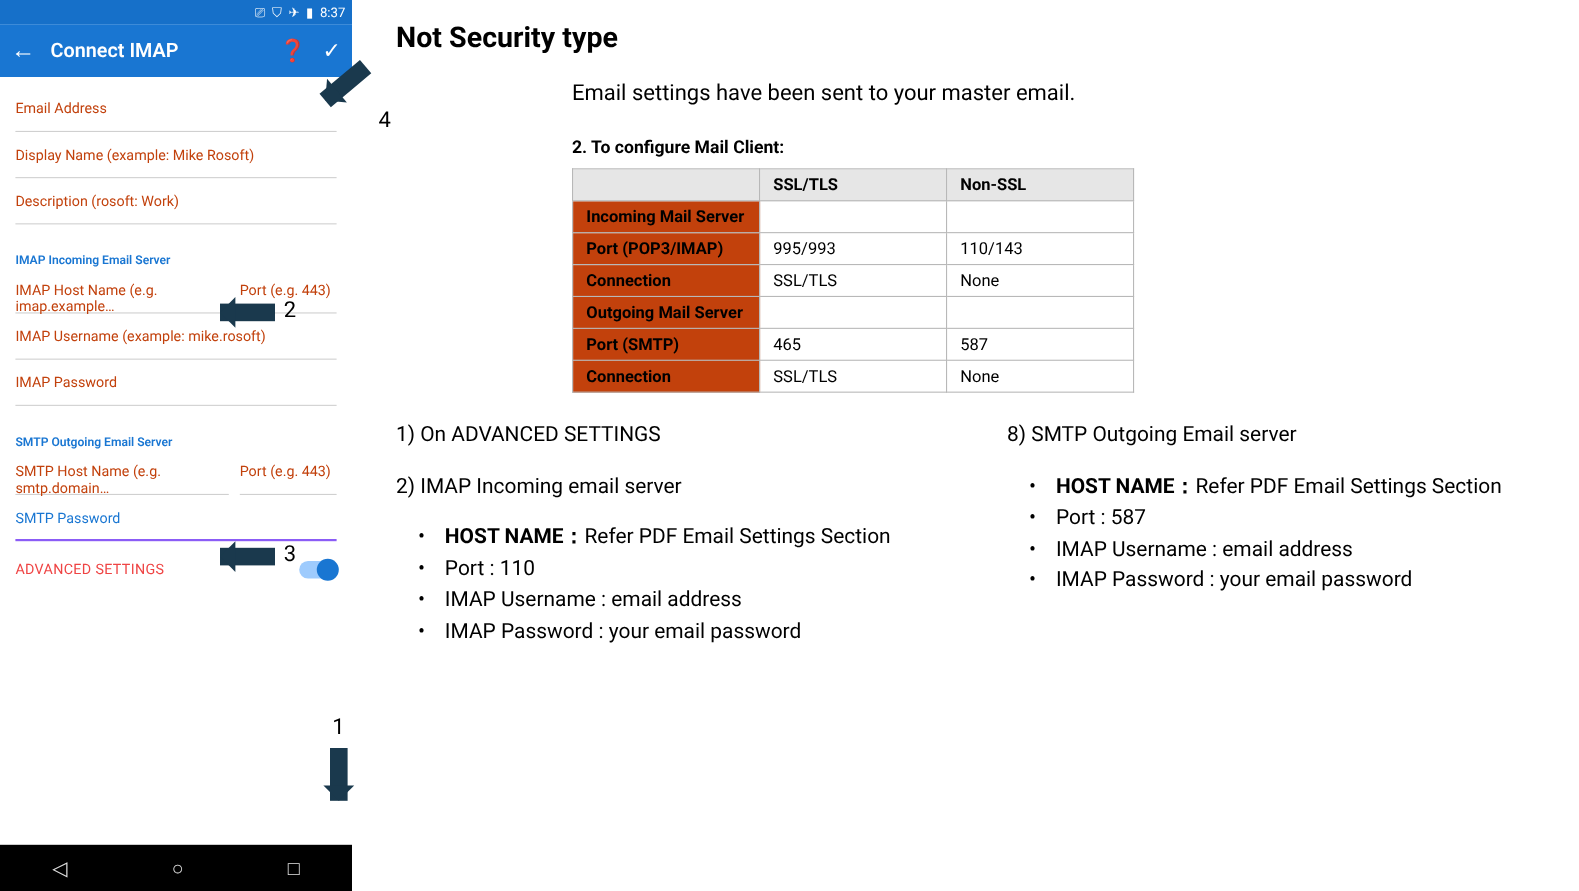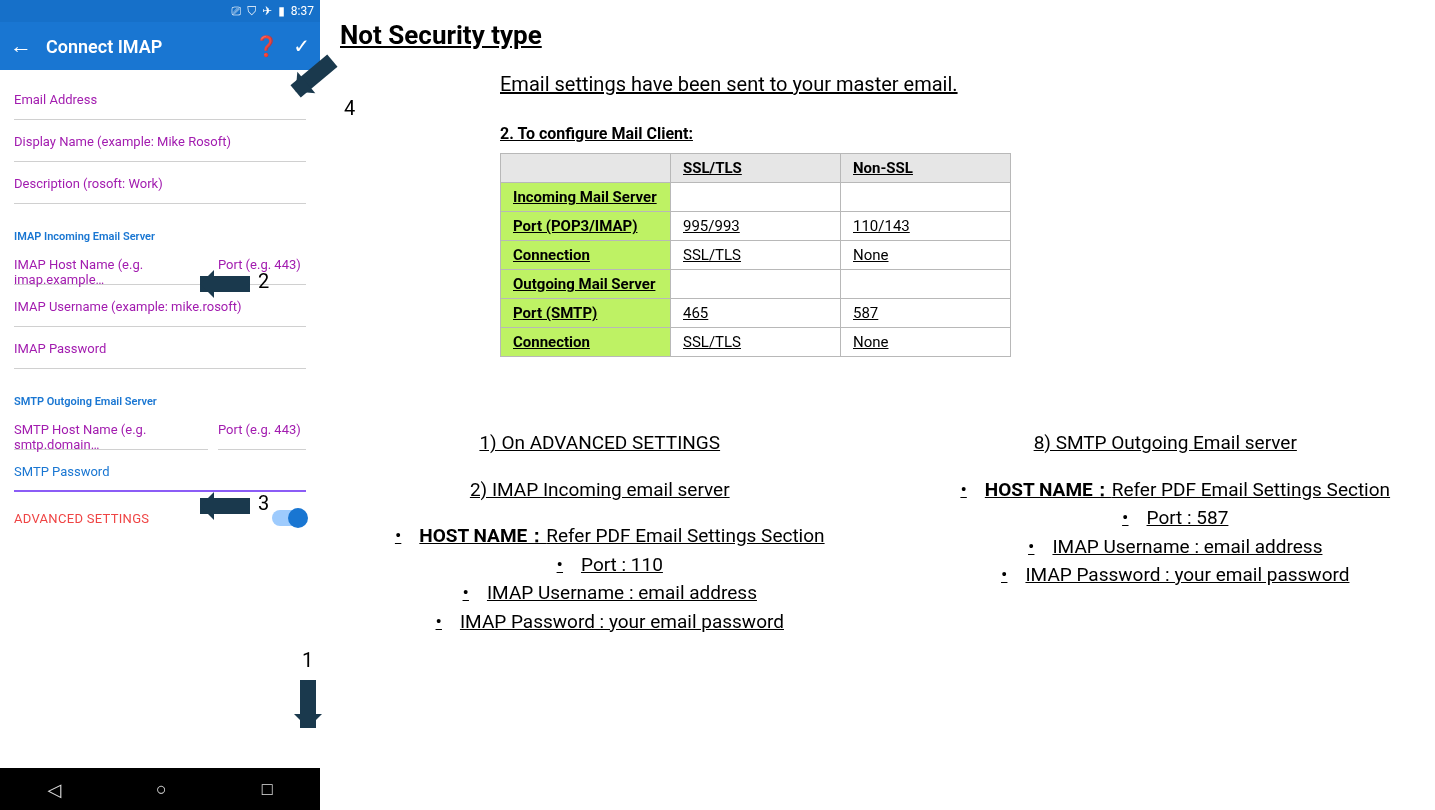--- a/index.html
+++ b/index.html
@@ -41,21 +41,21 @@
     align-items: center;
     padding: 0 10px;
     gap: 14px;
   }
   .appbar .back { font-size: 22px; cursor: pointer; }
   .appbar .title { font-size: 18px; font-weight: 600; flex: 1; }
   .appbar .help, .appbar .check { font-size: 20px; cursor: pointer; }
   .form { padding: 8px 14px 0 14px; }
   .field {
     font-size: 13px;
-    color: #a21caf;
+    color: #c2410c;
     border-bottom: 1px solid #d0d0d0;
     padding: 14px 0 12px 0;
     height: 42px;
     cursor: text;
   }
   .field.active { color:#1976d2; border-bottom:2px solid #8b5cf6; }
   .section-label {
     font-size: 11px;
     font-weight: 600;
     color: #1976d2;
@@ -110,37 +110,37 @@
   }
   .arrow1 {
     position:absolute; width:16px; height:48px; background:#1a394d;
   }
   .arrow1::after {
     content:""; position:absolute; bottom:-14px; left:-6px;
     border:14px solid transparent; border-top-color:#1a394d;
   }
 
   
-  .doc { position:absolute; left:340px; top:20px; right:10px;text-decoration:underline; }
+  .doc { position:absolute; left:360px; top:20px; right:10px; }
   .doc h1 { font-size:26px; font-weight:700; margin-bottom:22px; }
   .doc .sub { font-size:20px; margin:0 0 28px 160px; }
   .doc .cfgtitle { font-size:16px; font-weight:700; margin-left:160px; margin-bottom:10px; }
   table.cfg {
     border-collapse:collapse; margin-left:160px; font-size:15px;
   }
   table.cfg th, table.cfg td {
     border:1px solid #b8b8b8;
     padding:5px 12px;
     text-align:left;
     min-width:170px;
   }
   table.cfg th { background:#e6e6e6; font-weight:700; }
-  table.cfg td.label { font-weight:700; background:#bef264; }
-
-  .cols { display:flex; margin-top:72px; gap:46px;text-align:center; }
+  table.cfg td.label { font-weight:700; background:#c2410c; }
+
+  .cols { display:flex; margin-top:24px; gap:46px; }
   .col { flex:1; font-size:19px; line-height:1.5; }
   .col .step { margin-bottom:18px; }
   .col ul { list-style:none; padding-left:20px; }
   .col ul li::before { content:"•"; margin-right:18px; }
   .col ul li b { font-weight:700; }
 </style>
 </head>
 <body>
 
 <div class="phone">

